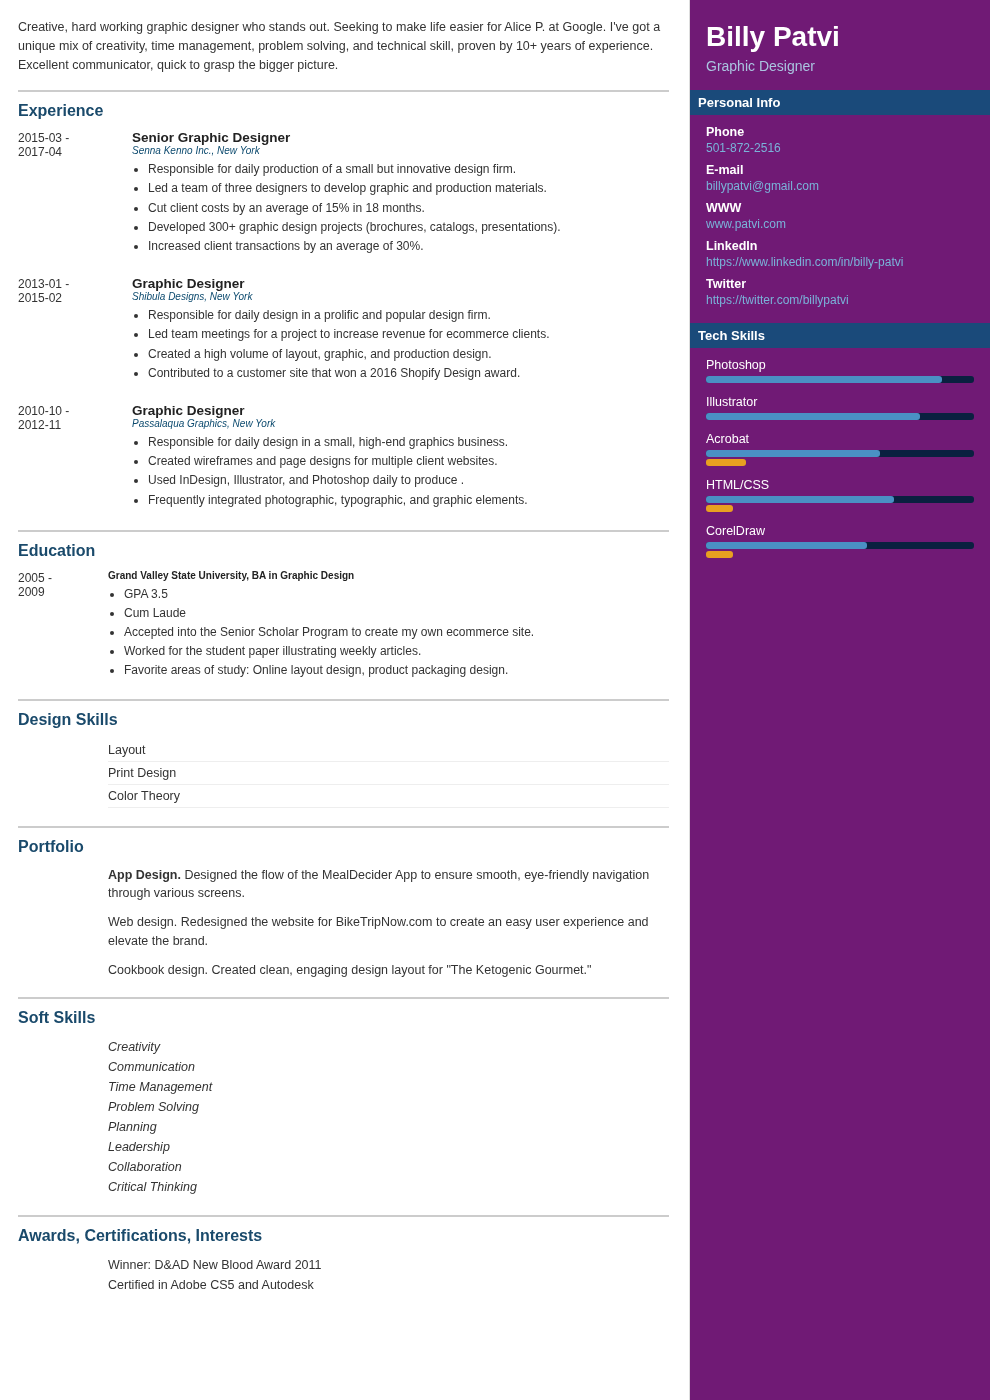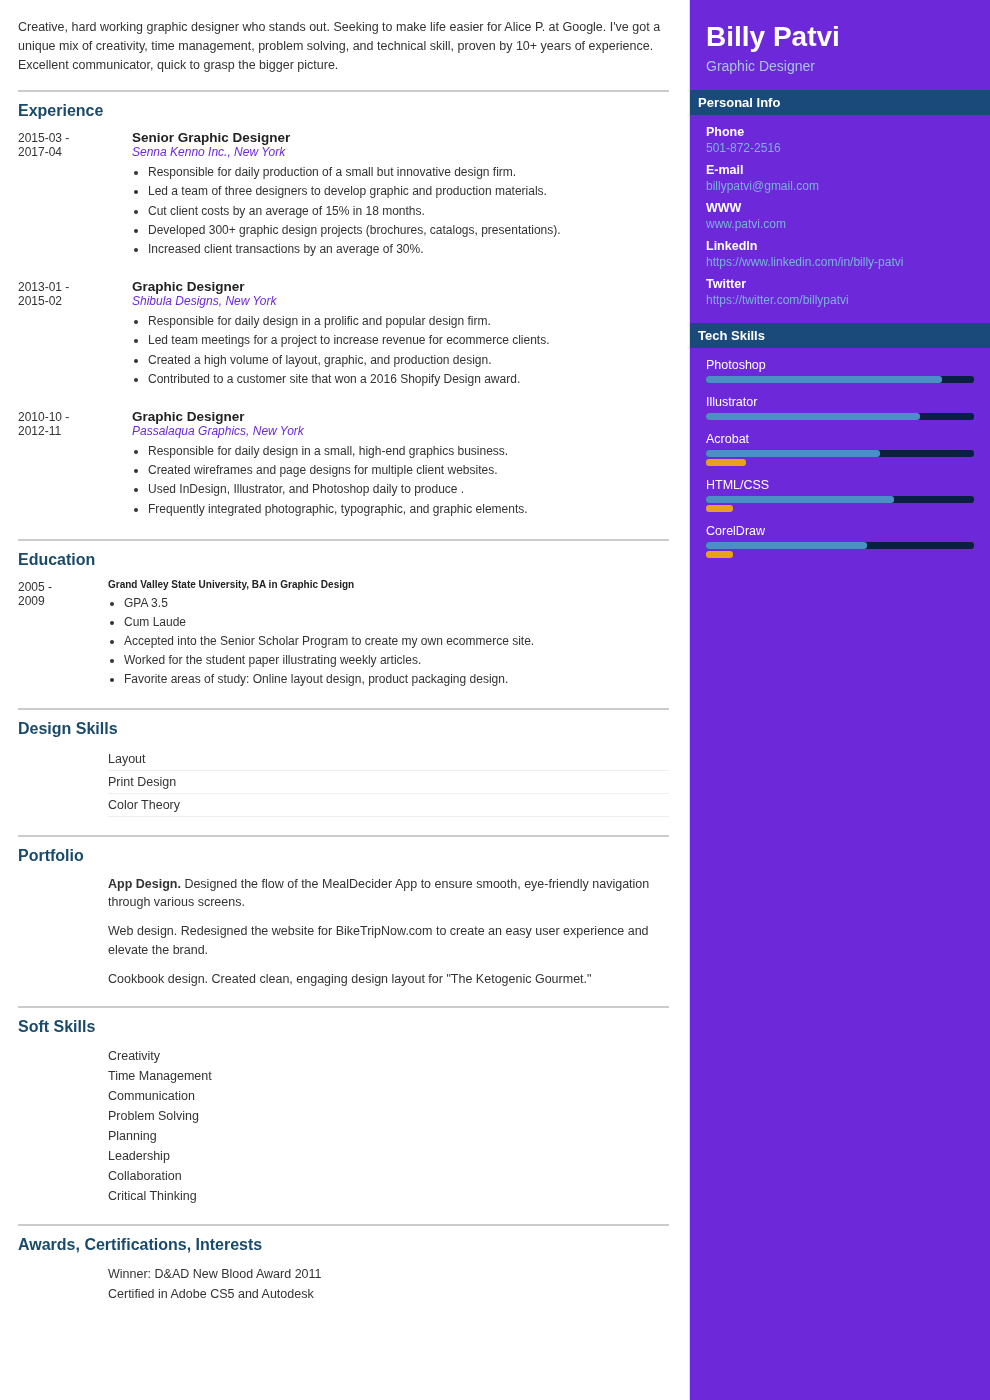--- a/index.html
+++ b/index.html
@@ -58,22 +58,22 @@
     }
 
     .exp-title {
       font-size: 13.5px;
       font-weight: bold;
       color: #222;
     }
 
     .exp-company {
       font-style: italic;
-      font-size: 12px;
-      color: #6d28d9;
+      font-size: 10px;
+      color: #0c4a6e;
       margin-bottom: 4px;
     }
 
     .exp-bullets {
       list-style: disc;
       padding-left: 16px;
       font-size: 12px;
       color: #333;
       line-height: 1.6;
     }
@@ -110,36 +110,37 @@
     }
 
     .soft-skills-list {
       margin-left: 90px;
     }
 
     .soft-skill-item {
       font-size: 12.5px;
       color: #333;
       padding: 3px 0;
+      font-style: italic;
     }
 
     .awards-list {
       margin-left: 90px;
     }
 
     .award-item {
       font-size: 12.5px;
       color: #333;
       padding: 3px 0;
     }
 
     
     .right-col {
       width: 300px;
-      background: #6d28d9;
+      background: #701a75;
       color: #fff;
       padding: 20px 16px;
     }
 
     .profile-name {
       font-size: 28px;
       font-weight: bold;
       color: #fff;
       line-height: 1.2;
       margin-bottom: 4px;
@@ -300,22 +301,22 @@
         <div class="portfolio-item"><strong>App Design.</strong> Designed the flow of the MealDecider App to ensure smooth, eye-friendly navigation through various screens.</div>
         <div class="portfolio-item">Web design. Redesigned the website for BikeTripNow.com to create an easy user experience and elevate the brand.</div>
         <div class="portfolio-item">Cookbook design. Created clean, engaging design layout for "The Ketogenic Gourmet."</div>
       </div>
   </div>
 
   <div class="section">
     <div class="section-title">Soft Skills</div>
     <div id="soft-skills-list" class="soft-skills-list">
         <div class="soft-skill-item">Creativity</div>
+        <div class="soft-skill-item">Communication</div>
         <div class="soft-skill-item">Time Management</div>
-        <div class="soft-skill-item">Communication</div>
         <div class="soft-skill-item">Problem Solving</div>
         <div class="soft-skill-item">Planning</div>
         <div class="soft-skill-item">Leadership</div>
         <div class="soft-skill-item">Collaboration</div>
         <div class="soft-skill-item">Critical Thinking</div>
       </div>
   </div>
 
   <div class="section">
     <div class="section-title">Awards, Certifications, Interests</div>

